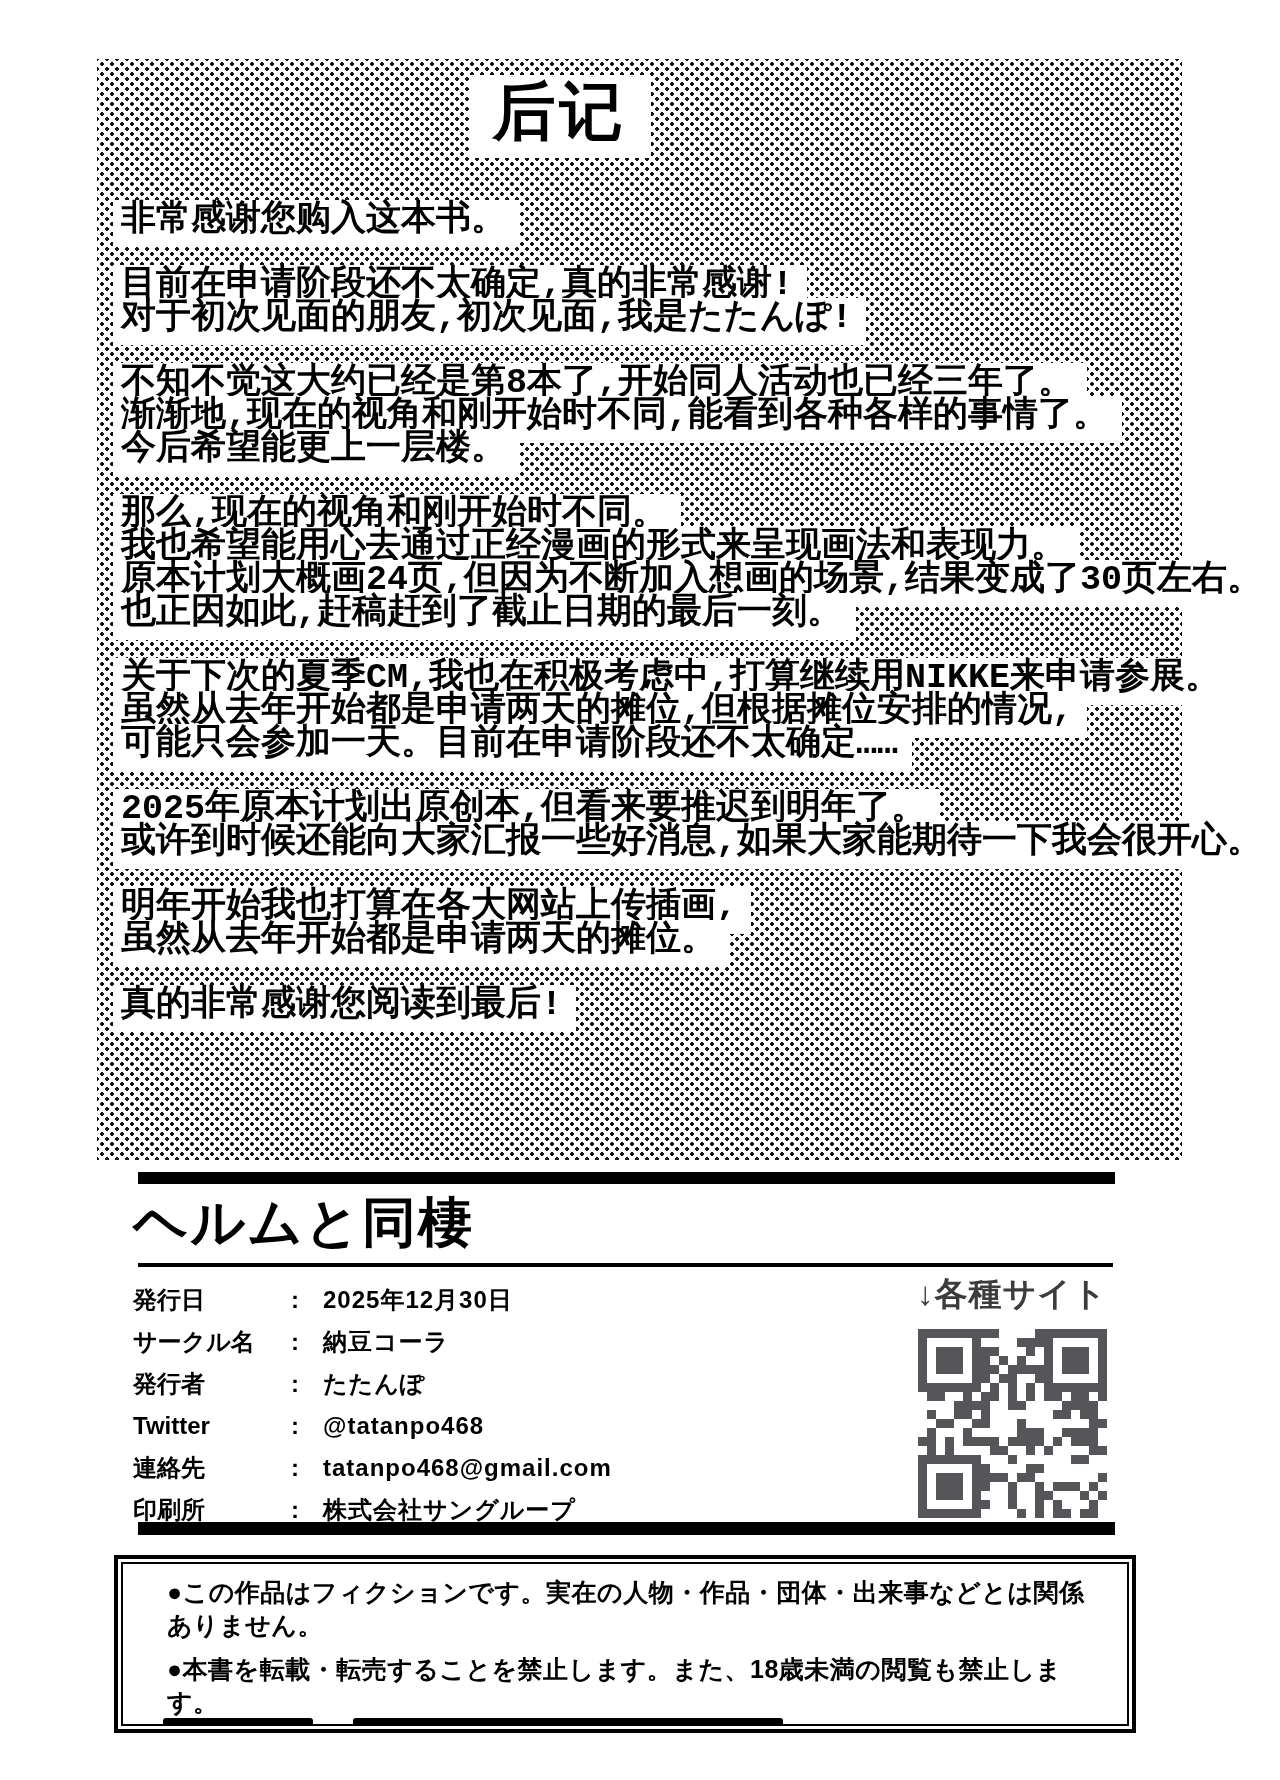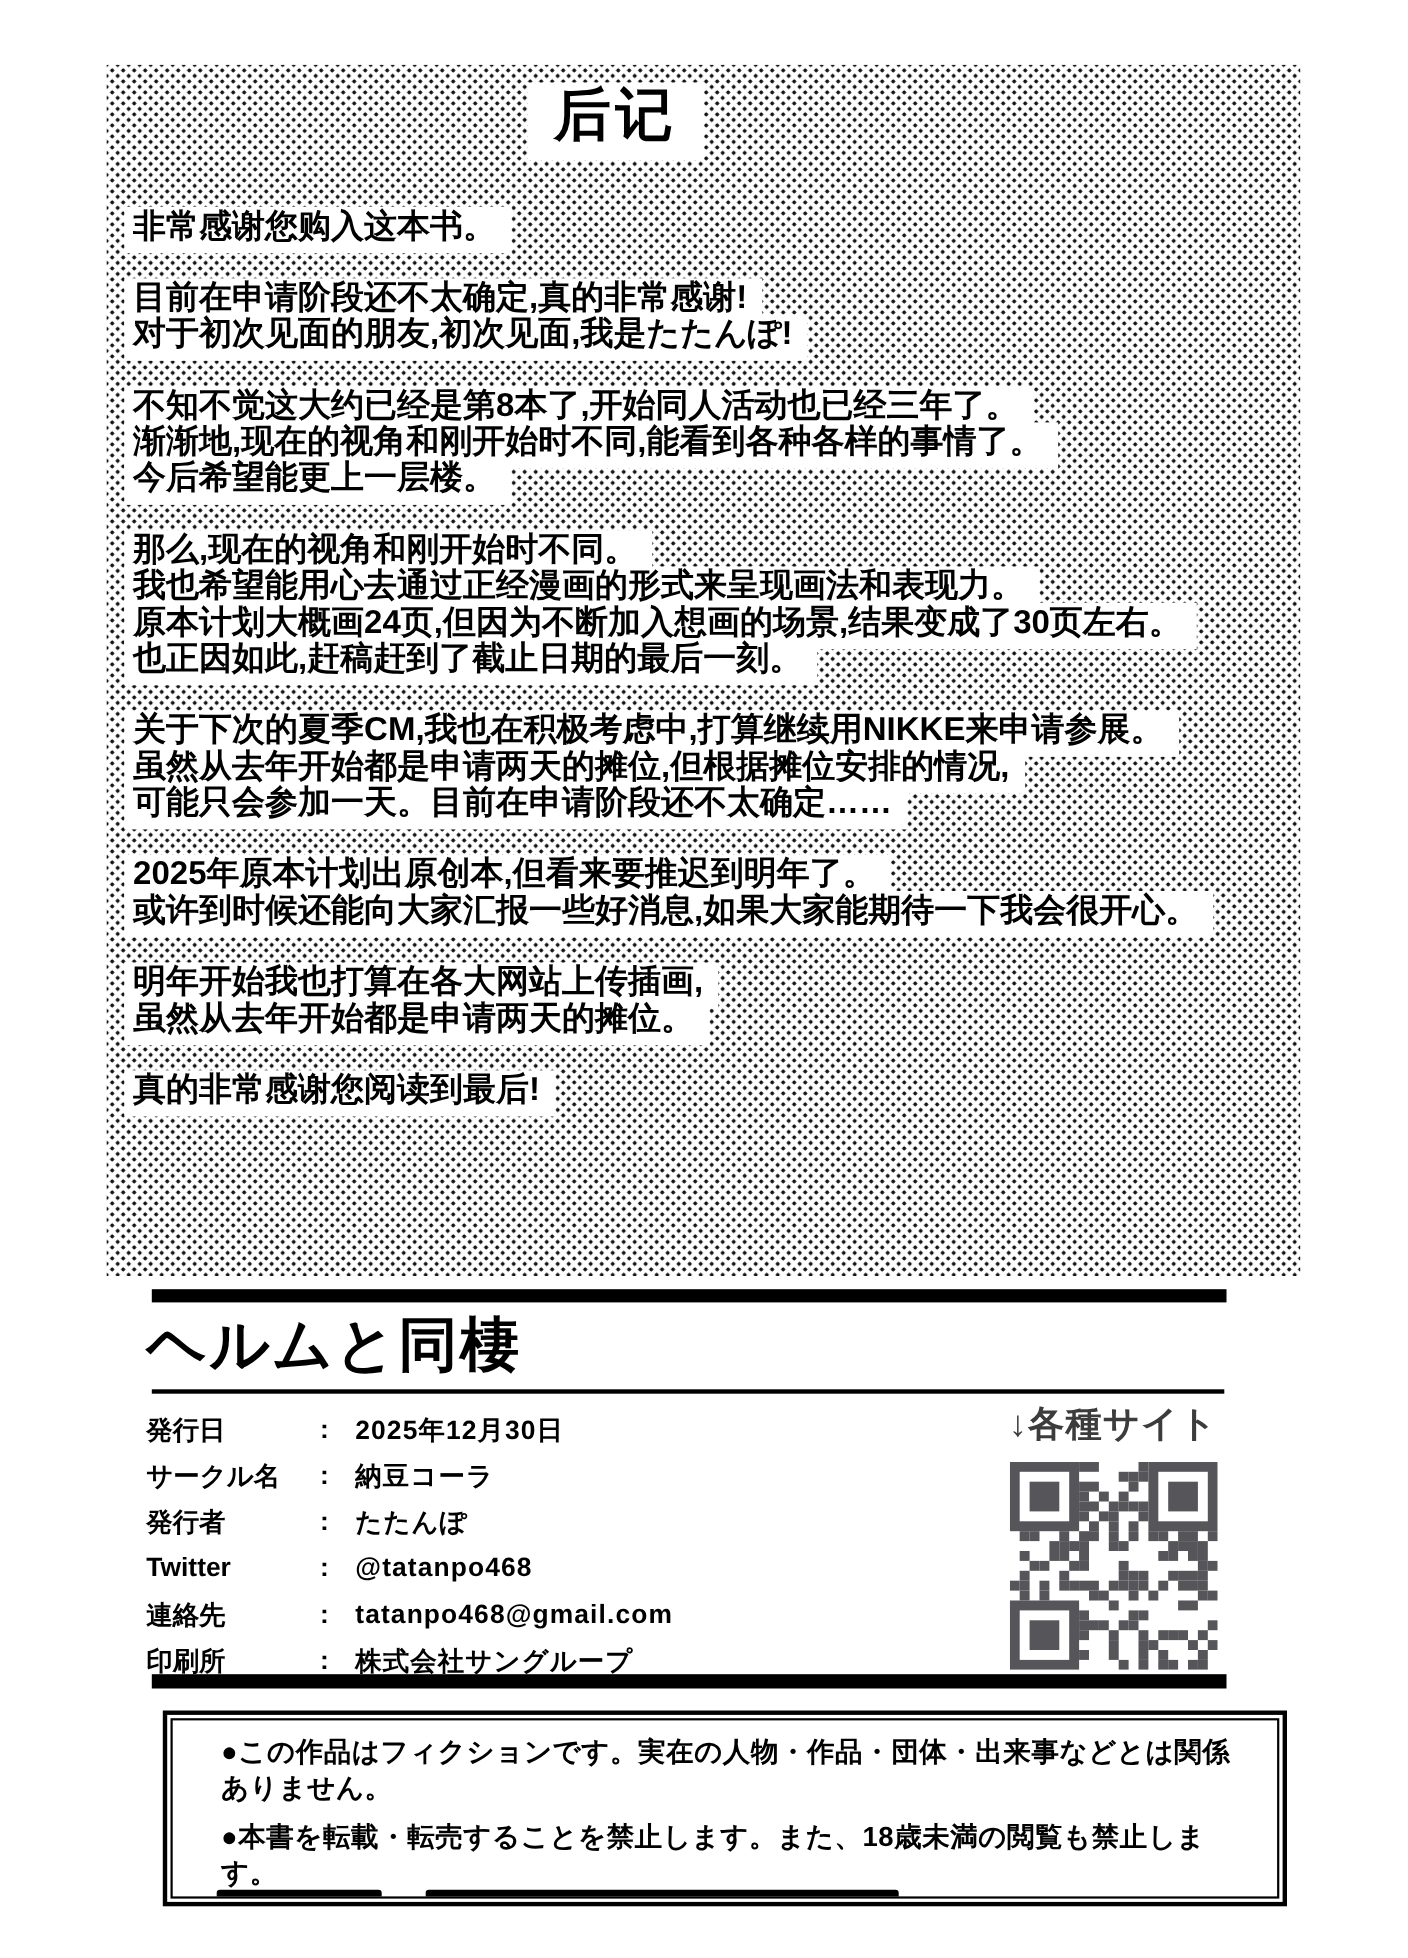--- a/index.html
+++ b/index.html
@@ -8,47 +8,47 @@
 
   
   .halftone{position:absolute;left:97px;top:59px;width:1085px;height:1101px;
     background-color:#fff;
     background-image:
       radial-gradient(circle,#141414 1.7px,transparent 2px),
       radial-gradient(circle,#141414 1.7px,transparent 2px);
     background-size:10px 10px;
     background-position:0 0,5px 5px;}
   .page-title{width:fit-content;margin:16px auto 0;transform:translateX(-80px);
-    background:#fff;padding:2px 24px 12px;font-size:52px;font-weight:800;
+    background:#fff;padding:2px 24px 12px;font-size:63px;font-weight:800;
     letter-spacing:4px;line-height:1.1;}
   .paras{margin:42px 0 0 16px;}
   .para{margin:0 0 32px;}
   .line{height:33px;}
   .hl{display:inline-block;background:#fff;padding:1px 14px 7px 8px;
-    font-size:30px;font-weight:700;line-height:1.12;white-space:nowrap;}
+    font-size:35px;font-weight:700;line-height:1.12;white-space:nowrap;font-family:Liberation Mono, monospace;}
 
   
   .lower{position:absolute;left:0;top:1172px;width:1280px;height:608px;border-radius:15px;}
   .bar{background:#000;}
   .top-bar{margin-left:138px;width:977px;height:12px;}
   .book-title{margin:10px 0 0 133px;font-family:"Liberation Serif","DejaVu Serif",serif;
     font-size:54px;font-weight:700;line-height:1.1;letter-spacing:2px;}
   .title-rule{margin:10px 0 0 138px;width:975px;height:4px;background:#000;}
   .rows{margin:12px 0 0 133px;}
   .row{display:flex;height:42px;align-items:center;font-size:24px;font-weight:700;}
   .lab{width:158px;}
   .sep{width:32px;}
   .val{letter-spacing:1px;}
   .qr-wrap{position:absolute;left:912px;top:100px;width:200px;text-align:center;}
   .qr-label{font-size:33px;font-weight:800;color:#3c3c3c;letter-spacing:1px;
     margin-bottom:12px;white-space:nowrap;}
   .bottom-bar{position:absolute;left:138px;top:350px;width:977px;height:13px;background:#000;}
 
   
-  .disclaimer{position:absolute;left:148px;top:1555px;width:1022px;height:178px;
+  .disclaimer{position:absolute;left:114px;top:1555px;width:1022px;height:178px;
     border:4px solid #000;padding:3px;box-sizing:border-box;background:#fff;}
   .disclaimer-inner{position:relative;border:2px solid #000;height:100%;box-sizing:border-box;
     padding:12px 18px 0 44px;overflow:hidden;}
   .dis-ja{margin:0 0 11px;font-size:25px;font-weight:600;letter-spacing:0.5px;}
   .clip-frag{position:absolute;left:40px;bottom:-3px;height:9px;width:640px;}
   .clip-frag span{position:absolute;bottom:0;height:9px;background:#000;display:block;}
   .frag-a{left:0;width:150px;border-radius:3px 3px 0 0;}
   .frag-b{left:190px;width:430px;border-radius:3px 3px 0 0;}
 </style>
 </head>

